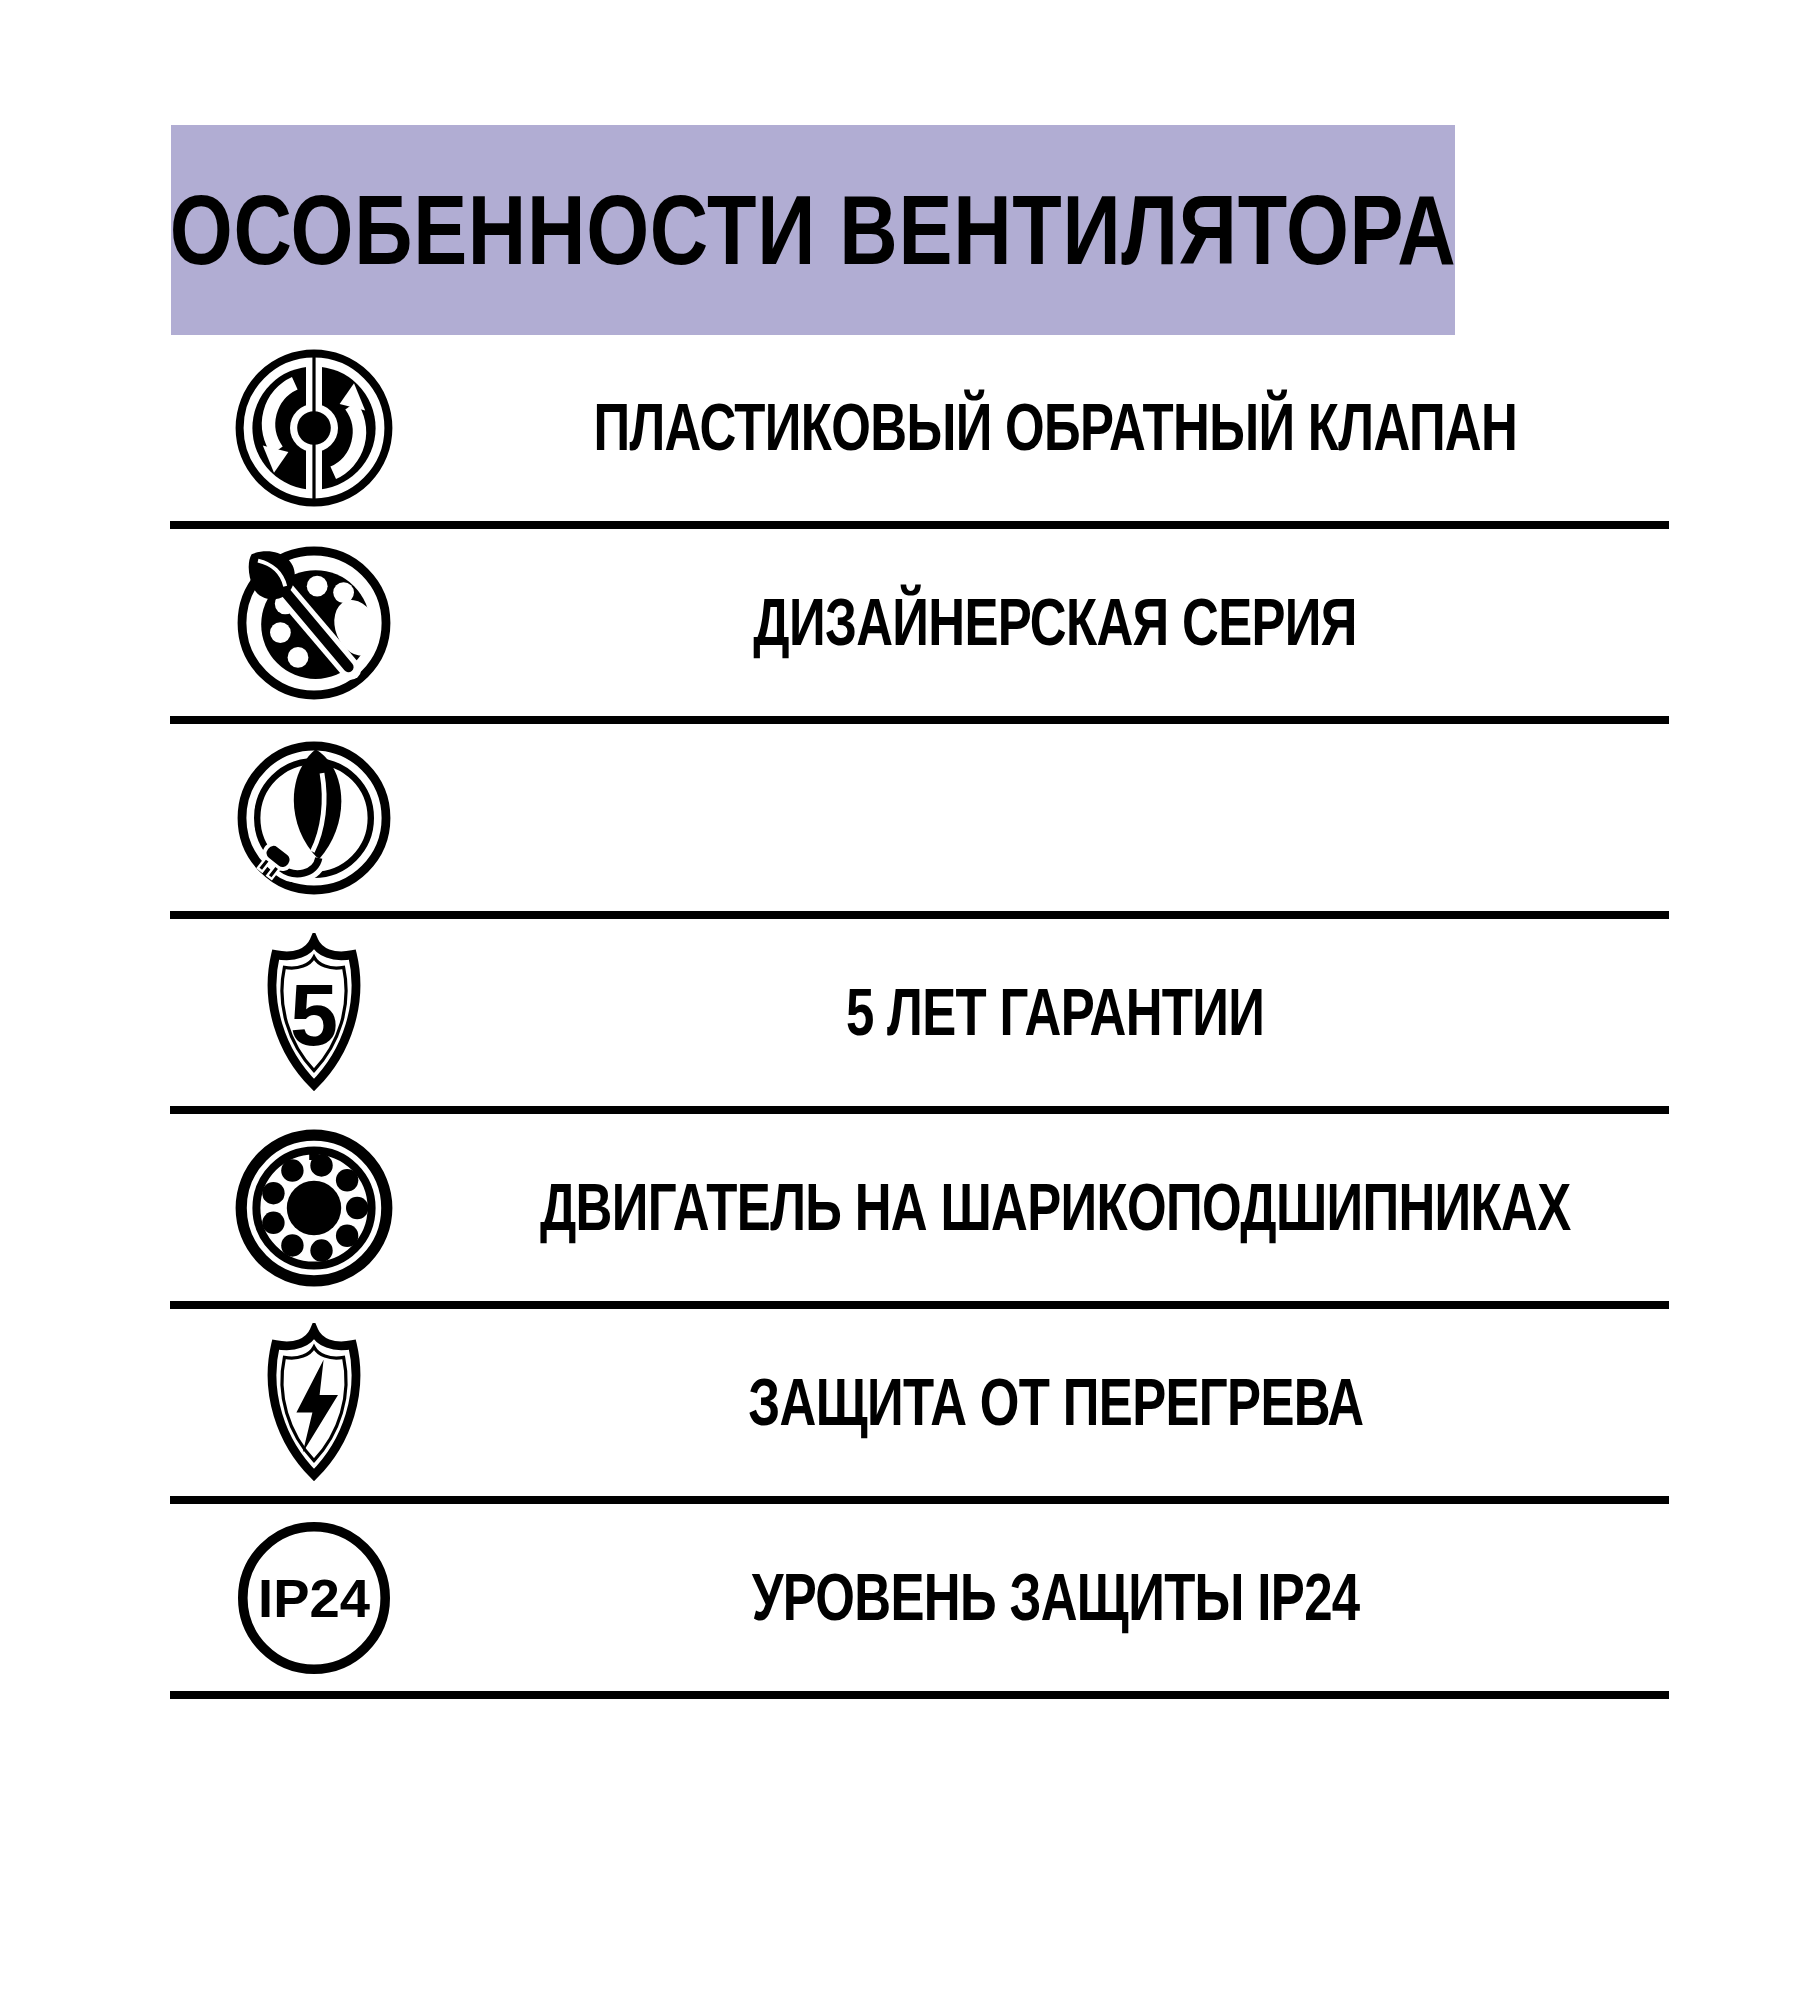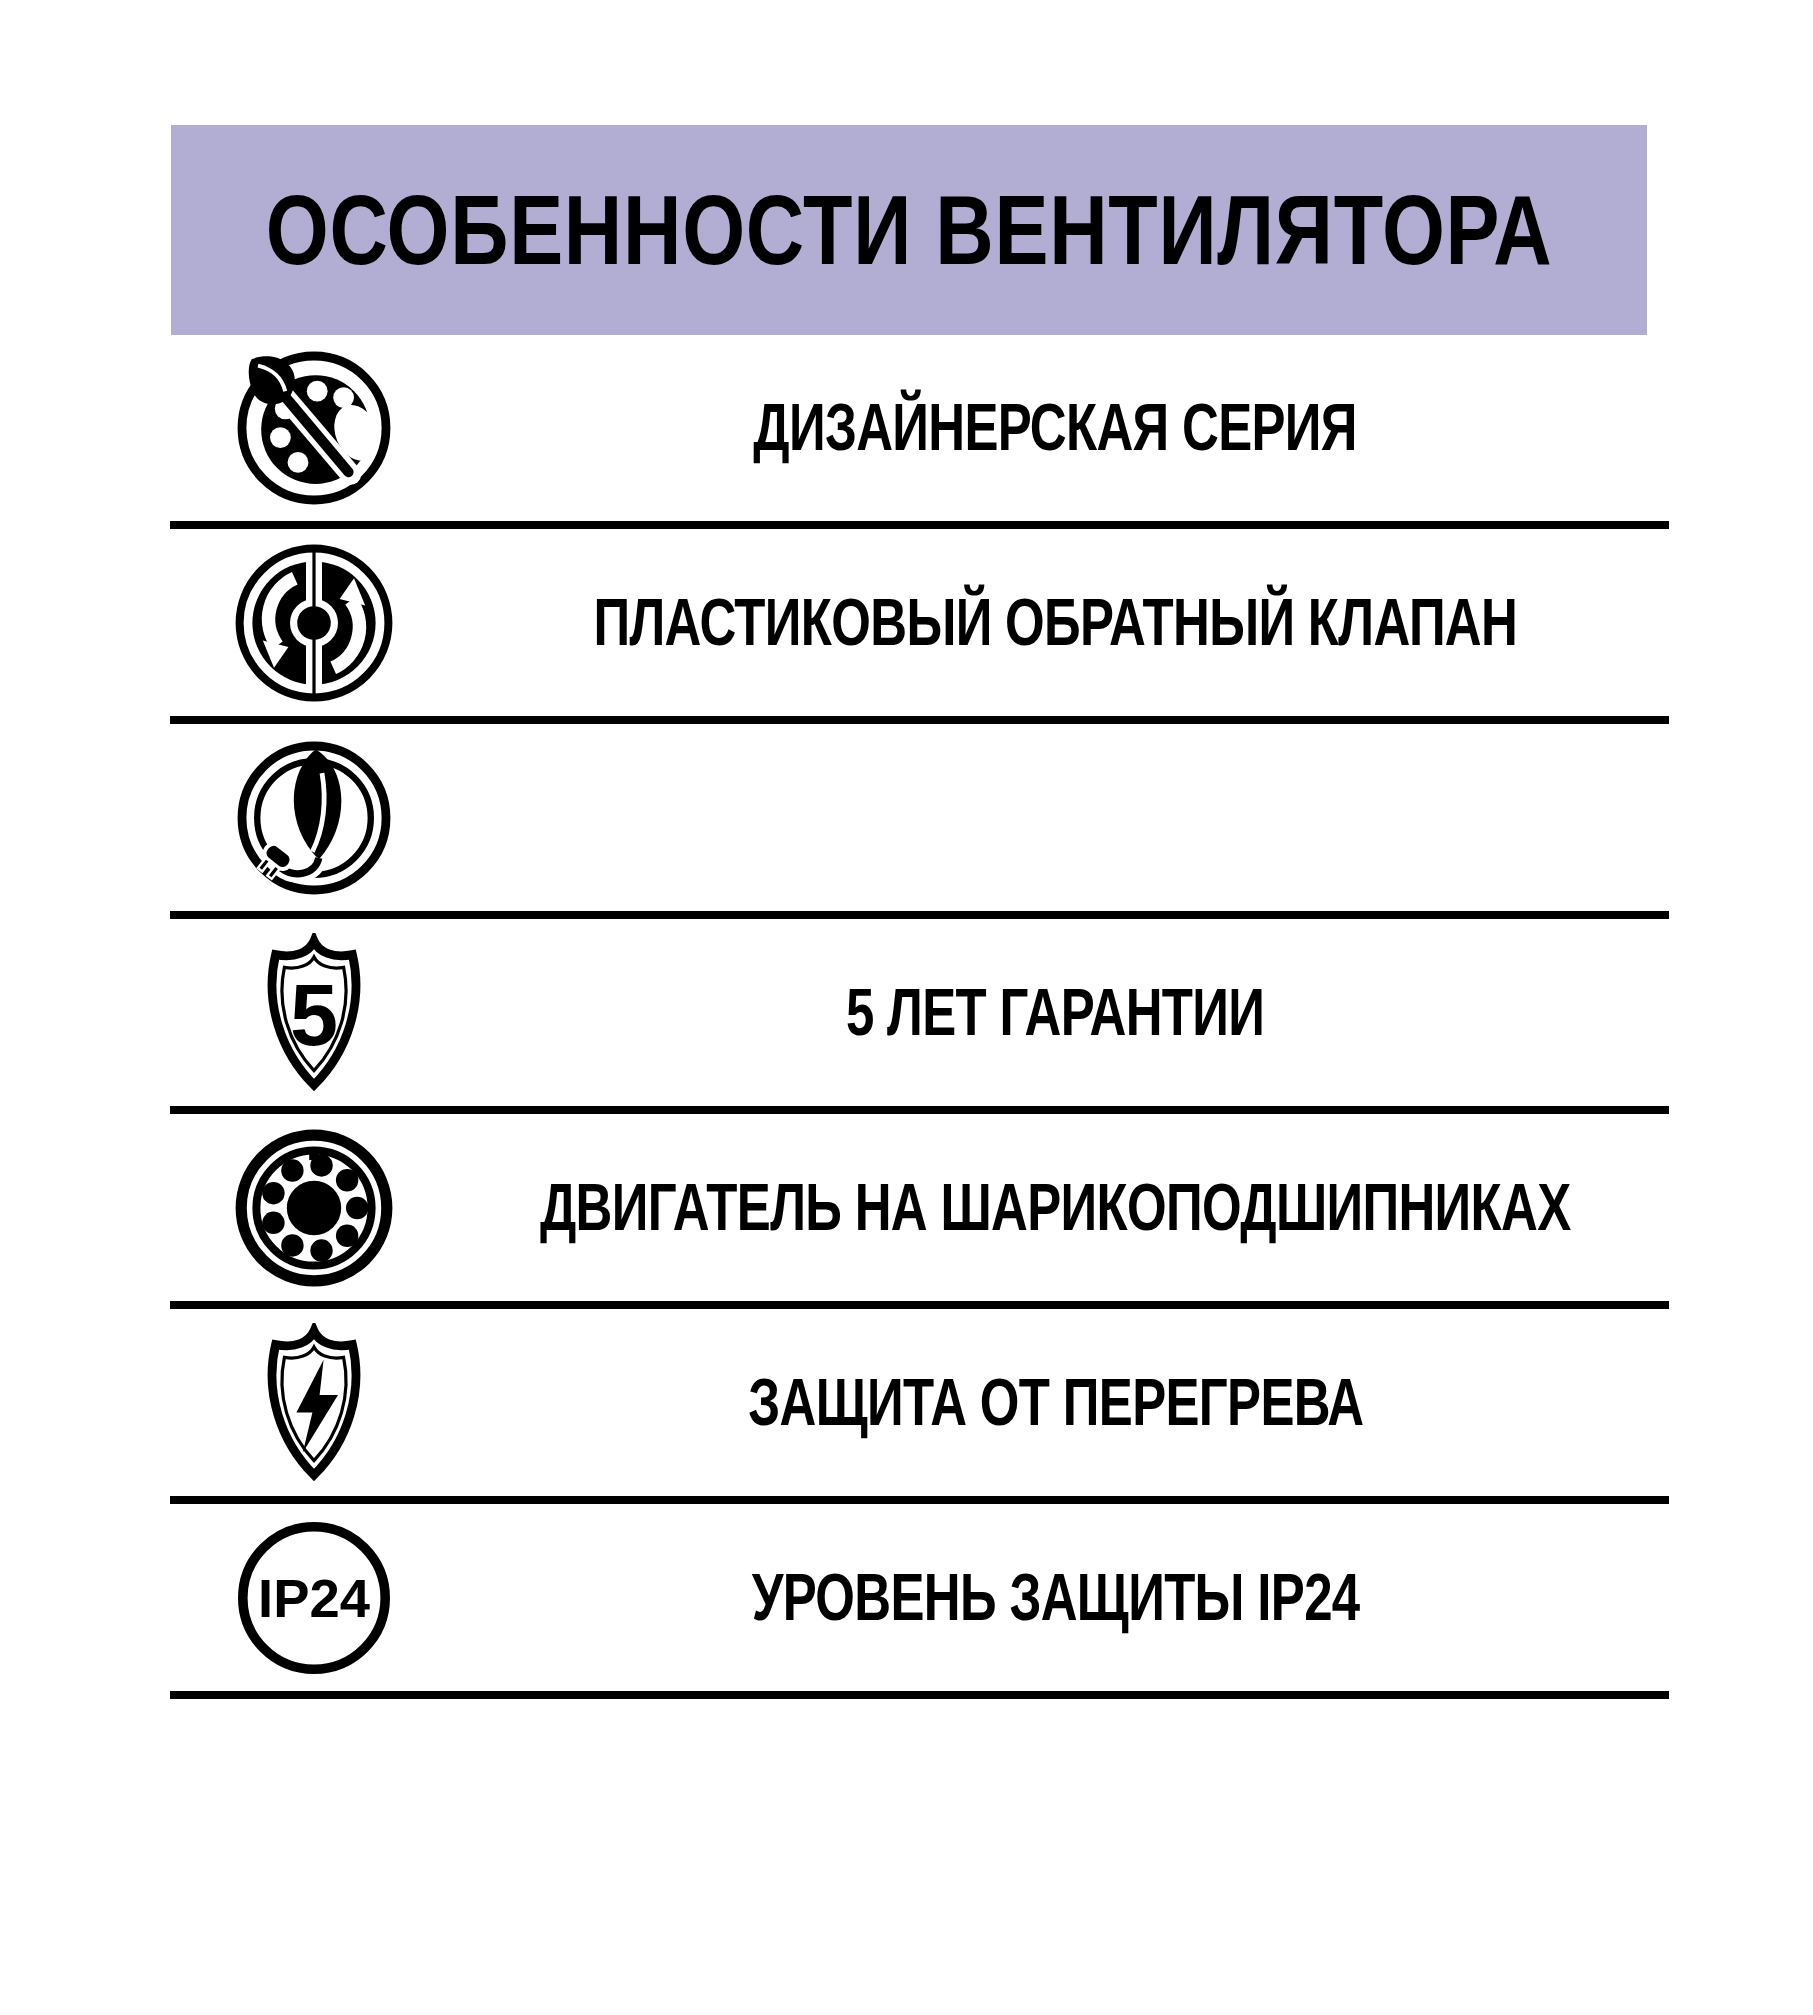--- a/index.html
+++ b/index.html
@@ -1,21 +1,21 @@
 <!DOCTYPE html>
 <html style="font-size:6.4px"><head>
 <meta charset="utf-8">
 <style>
   html,body { margin:0; padding:0; background:#ffffff; }
   .page {
     position:relative; width:1814px; height:2418px; background:#ffffff;
     font-family:"Liberation Sans", sans-serif; color:#000; overflow:hidden;
   }
   .band {
-    position:absolute; left:171px; top:125px; width:1476px; height:210px;
+    position:absolute; left:171px; top:125px; width:1284px; height:210px;
     background:#b1add3; display:flex; align-items:center; justify-content:center;
   }
   .band-title {
     margin:0; font-size:92px; font-weight:bold; white-space:nowrap;
     letter-spacing:0.8px; transform:scale(0.88,1.06); color:#000;
   }
   .features { position:absolute; left:170px; top:334px; width:1499px; }
   .row {
     height:187px; border-bottom:8.9px solid #000;
     display:flex; align-items:center;
@@ -36,56 +36,56 @@
 
   <header class="band">
     <h1 class="band-title">ОСОБЕННОСТИ ВЕНТИЛЯТОРА</h1>
   </header>
 
   <main class="features">
 
     <section class="row">
       <div class="icon-box">
         <svg viewBox="0 0 200 200" aria-hidden="true">
+          <circle cx="100" cy="100" r="93" fill="none" stroke="#000" stroke-width="10"></circle>
+          <circle cx="100" cy="100" r="77" fill="#000"></circle>
+          <rect x="90" y="20" width="20" height="160" fill="#fff"></rect>
+          <path d="M76 44 A56 56 0 0 0 54 128" stroke="#fff" stroke-width="17" fill="none"></path>
+          <polygon points="36,122 68,130 50,156" fill="#fff"></polygon>
+          <path d="M124 156 A56 56 0 0 0 146 72" stroke="#fff" stroke-width="17" fill="none"></path>
+          <polygon points="164,78 132,70 150,44" fill="#fff"></polygon>
+          <circle cx="100" cy="100" r="30" fill="#fff"></circle>
+          <circle cx="100" cy="100" r="21" fill="#000"></circle>
+          <rect x="98" y="7" width="4" height="186" fill="#000"></rect>
+        </svg>
+      </div>
+      <div class="label-box">
+        <span class="label">ПЛАСТИКОВЫЙ ОБРАТНЫЙ КЛАПАН</span>
+      </div>
+    </section>
+
+    <section class="row">
+      <div class="icon-box">
+        <svg viewBox="0 0 200 200" aria-hidden="true">
           <circle cx="100" cy="100" r="90" fill="none" stroke="#000" stroke-width="11"></circle>
           <circle cx="102" cy="102" r="68" fill="#000"></circle>
           <ellipse cx="153" cy="106" rx="26" ry="36" fill="#fff" transform="rotate(-22 153 106)"></ellipse>
           <circle cx="64" cy="76" r="13" fill="#fff"></circle>
           <circle cx="58" cy="112" r="13" fill="#fff"></circle>
           <circle cx="80" cy="143" r="13" fill="#fff"></circle>
           <circle cx="104" cy="54" r="13" fill="#fff"></circle>
           <circle cx="137" cy="62" r="13" fill="#fff"></circle>
           <line x1="54" y1="50" x2="146" y2="158" stroke="#fff" stroke-width="26" stroke-linecap="round"></line>
           <line x1="58" y1="54" x2="143" y2="155" stroke="#000" stroke-width="13" stroke-linecap="round"></line>
           <path d="M22 14 C54 2 84 22 74 52 C66 76 34 76 24 56 C18 42 16 24 22 14 Z" fill="#000"></path>
           <path d="M30 22 C48 26 60 38 64 54" stroke="#fff" stroke-width="5" fill="none"></path>
         </svg>
       </div>
       <div class="label-box">
         <span class="label">ДИЗАЙНЕРСКАЯ СЕРИЯ</span>
-      </div>
-    </section>
-
-    <section class="row">
-      <div class="icon-box">
-        <svg viewBox="0 0 200 200" aria-hidden="true">
-          <circle cx="100" cy="100" r="93" fill="none" stroke="#000" stroke-width="10"></circle>
-          <circle cx="100" cy="100" r="77" fill="#000"></circle>
-          <rect x="90" y="20" width="20" height="160" fill="#fff"></rect>
-          <path d="M76 44 A56 56 0 0 0 54 128" stroke="#fff" stroke-width="17" fill="none"></path>
-          <polygon points="36,122 68,130 50,156" fill="#fff"></polygon>
-          <path d="M124 156 A56 56 0 0 0 146 72" stroke="#fff" stroke-width="17" fill="none"></path>
-          <polygon points="164,78 132,70 150,44" fill="#fff"></polygon>
-          <circle cx="100" cy="100" r="30" fill="#fff"></circle>
-          <circle cx="100" cy="100" r="21" fill="#000"></circle>
-          <rect x="98" y="7" width="4" height="186" fill="#000"></rect>
-        </svg>
-      </div>
-      <div class="label-box">
-        <span class="label">ПЛАСТИКОВЫЙ ОБРАТНЫЙ КЛАПАН</span>
       </div>
     </section>
 
 
     <section class="row">
       <div class="icon-box">
         <svg viewBox="0 0 200 200" aria-hidden="true">
           <circle cx="100" cy="100" r="90" fill="none" stroke="#000" stroke-width="11"></circle>
           <circle cx="100" cy="100" r="71" fill="none" stroke="#000" stroke-width="8"></circle>
           <path d="M102 14 C140 36 148 104 106 152 C64 110 66 44 102 14 Z" fill="#000"></path>

